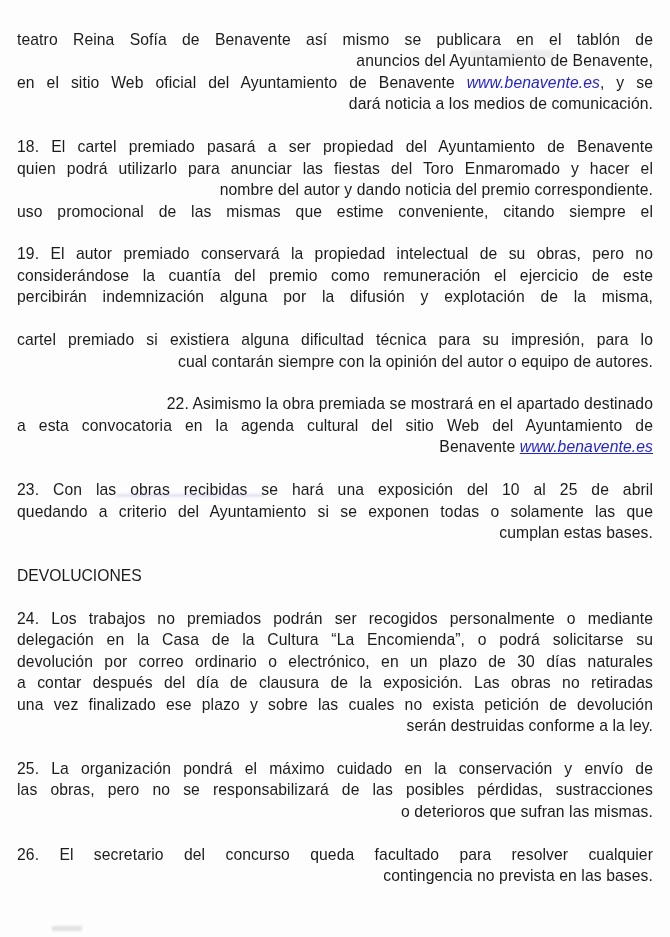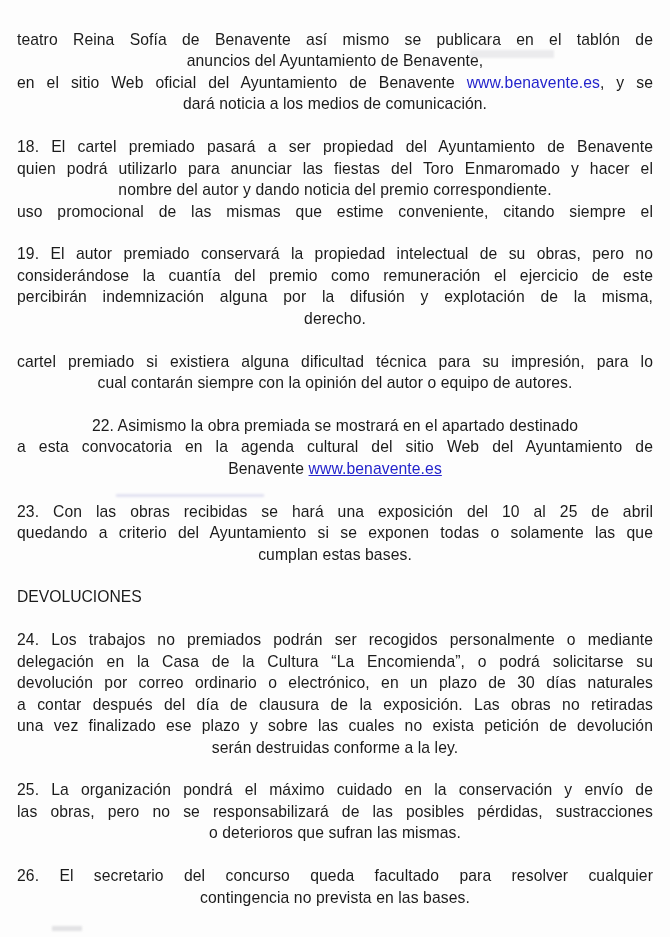--- a/index.html
+++ b/index.html
@@ -22,35 +22,36 @@
     padding: 29px 17px 6px 17px;
     background: #fdfdfd;
     overflow: hidden;
   }
   .block {
     margin: 0 0 21.4px 0;
   }
   .line {
     font-size: 15.7px;
     line-height: 21.45px;
-    text-align: center;
+    text-align: right;
     letter-spacing: 0.1px;
   }
   .jline {
     text-align: justify;
     text-align-last: justify;
   }
   .heading-line {
     font-weight: normal;
     font-size: 15.7px;
     line-height: 21.45px;
   }
   a.doclink {
     text-decoration: none;
     cursor: pointer;
+    font-style: italic;
   }
   a.doclink.u {
     text-decoration: underline;
   }
   .artifact {
     position: absolute;
     pointer-events: none;
     filter: blur(1px);
   }
   .artifact-1 { left: 470px; top: 50px;  width: 84px; height: 8px; background: rgba(195,195,202,0.30); }
@@ -73,21 +74,20 @@
     <div class="block">
       <div class="line jline"><span>18. El cartel premiado pasará a ser propiedad del Ayuntamiento de Benavente</span></div>
       <div class="line jline"><span>quien podrá utilizarlo para anunciar las fiestas del Toro Enmaromado y hacer el</span></div>
       <div class="line"><span>nombre del autor y dando noticia del premio correspondiente.</span></div>
       <div class="line jline"><span>uso promocional de las mismas que estime conveniente, citando siempre el</span></div>
     </div>
     <div class="block">
       <div class="line jline"><span>19. El autor premiado conservará la propiedad intelectual de su obras, pero no</span></div>
       <div class="line jline"><span>considerándose la cuantía del premio como remuneración el ejercicio de este</span></div>
       <div class="line jline"><span>percibirán indemnización alguna por la difusión y explotación de la misma,</span></div>
-      <div class="line"><span>derecho.</span></div>
     </div>
     <div class="block">
       <div class="line jline"><span>cartel premiado si existiera alguna dificultad técnica para su impresión, para lo</span></div>
       <div class="line"><span>cual contarán siempre con la opinión del autor o equipo de autores.</span></div>
     </div>
     <div class="block">
       <div class="line"><span>22. Asimismo la obra premiada se mostrará en el apartado destinado</span></div>
       <div class="line jline"><span>a esta convocatoria en la agenda cultural del sitio Web del Ayuntamiento de</span></div>
       <div class="line"><span>Benavente </span><a class="doclink u" style="color: rgb(36, 36, 204);">www.benavente.es</a></div>
     </div>

